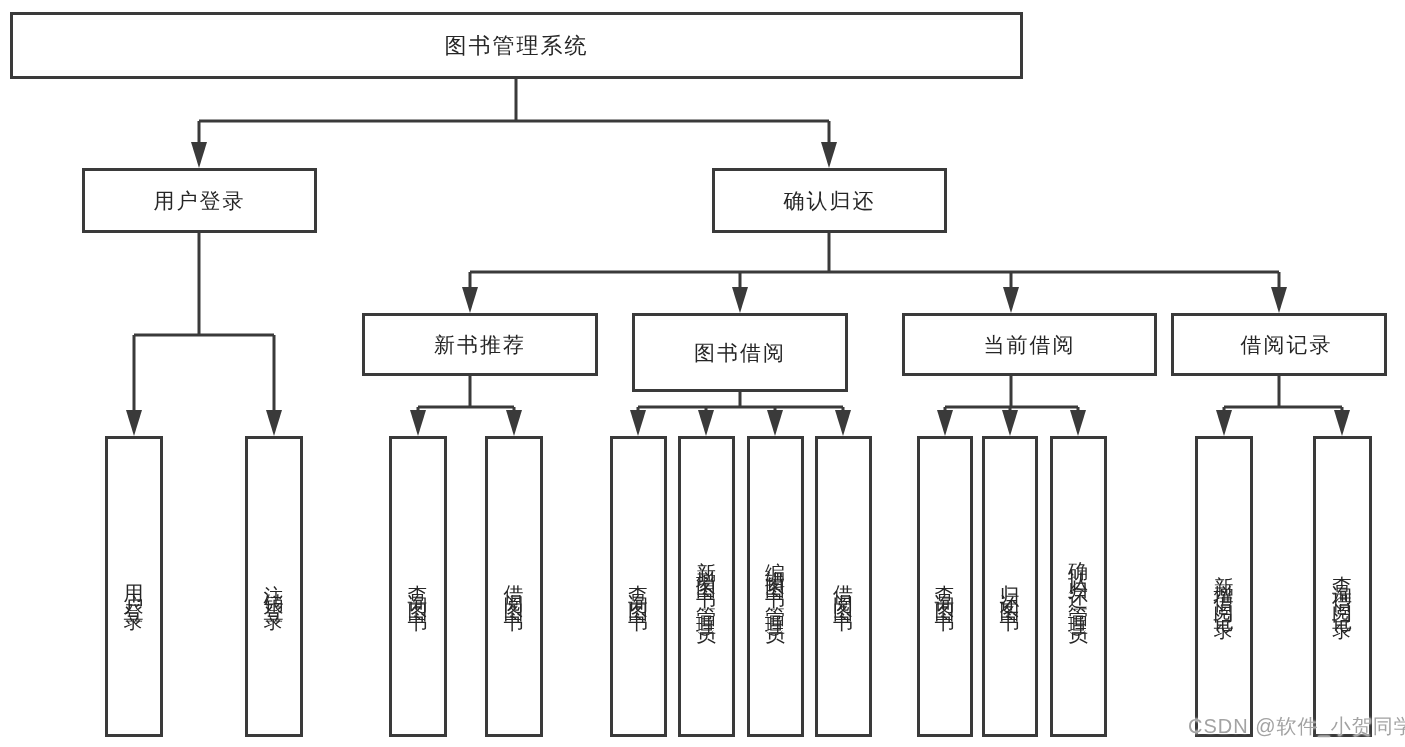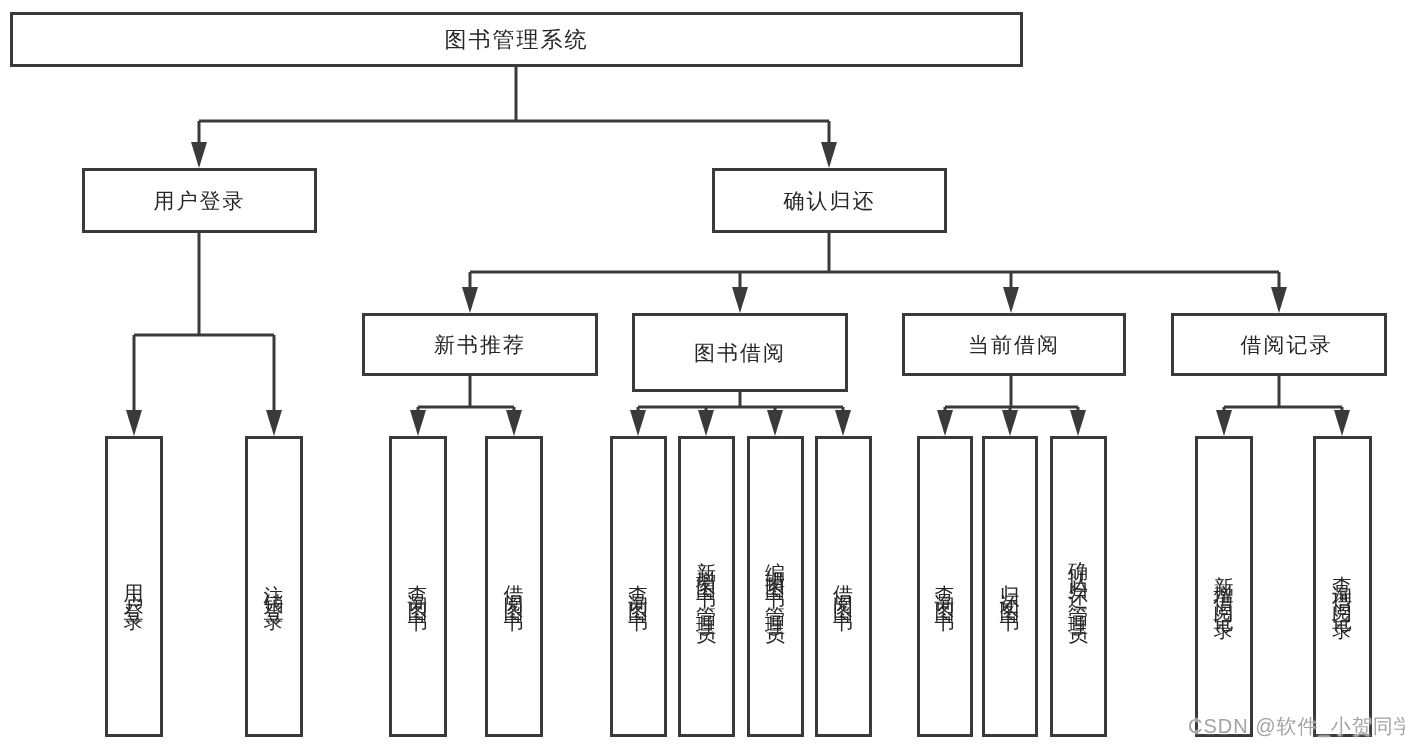--- a/index.html
+++ b/index.html
@@ -85,38 +85,38 @@
       <polygon points="767,410 783,410 775,436"></polygon>
       <polygon points="835,410 851,410 843,436"></polygon>
       <polygon points="937,410 953,410 945,436"></polygon>
       <polygon points="1002,410 1018,410 1010,436"></polygon>
       <polygon points="1070,410 1086,410 1078,436"></polygon>
       <polygon points="1216,410 1232,410 1224,436"></polygon>
       <polygon points="1334,410 1350,410 1342,436"></polygon>
     </g>
   </svg>
 
-  <div class="node hnode root-node" style="left:10px; top:12px; width:1013px; height:55px;font-family:Liberation Serif, serif;">
+  <div class="node hnode root-node" style="left:10px; top:12px; width:1013px; height:67px;font-family:Liberation Serif, serif;">
     <span>图书管理系统</span>
   </div>
 
   <div class="node hnode" style="left:82px; top:168px; width:235px; height:65px;">
     <span>用户登录</span>
   </div>
   <div class="node hnode" style="left:712px; top:168px; width:235px; height:65px;">
     <span>确认归还</span>
   </div>
 
   <div class="node hnode" style="left:362px; top:313px; width:236px; height:63px;">
     <span>新书推荐</span>
   </div>
   <div class="node hnode" style="left:632px; top:313px; width:216px; height:79px;">
     <span>图书借阅</span>
   </div>
-  <div class="node hnode" style="left:902px; top:313px; width:224px; height:63px;">
+  <div class="node hnode" style="left:902px; top:313px; width:255px; height:63px;">
     <span>当前借阅</span>
   </div>
   <div class="node hnode" style="left:1171px; top:313px; width:216px; height:63px;padding-left:15px;">
     <span>借阅记录</span>
   </div>
 
   <div class="node vnode" style="left:105px; top:436px; width:58px; height:301px;">
     <span>用户登录</span>
   </div>
   <div class="node vnode" style="left:245px; top:436px; width:58px; height:301px;">

